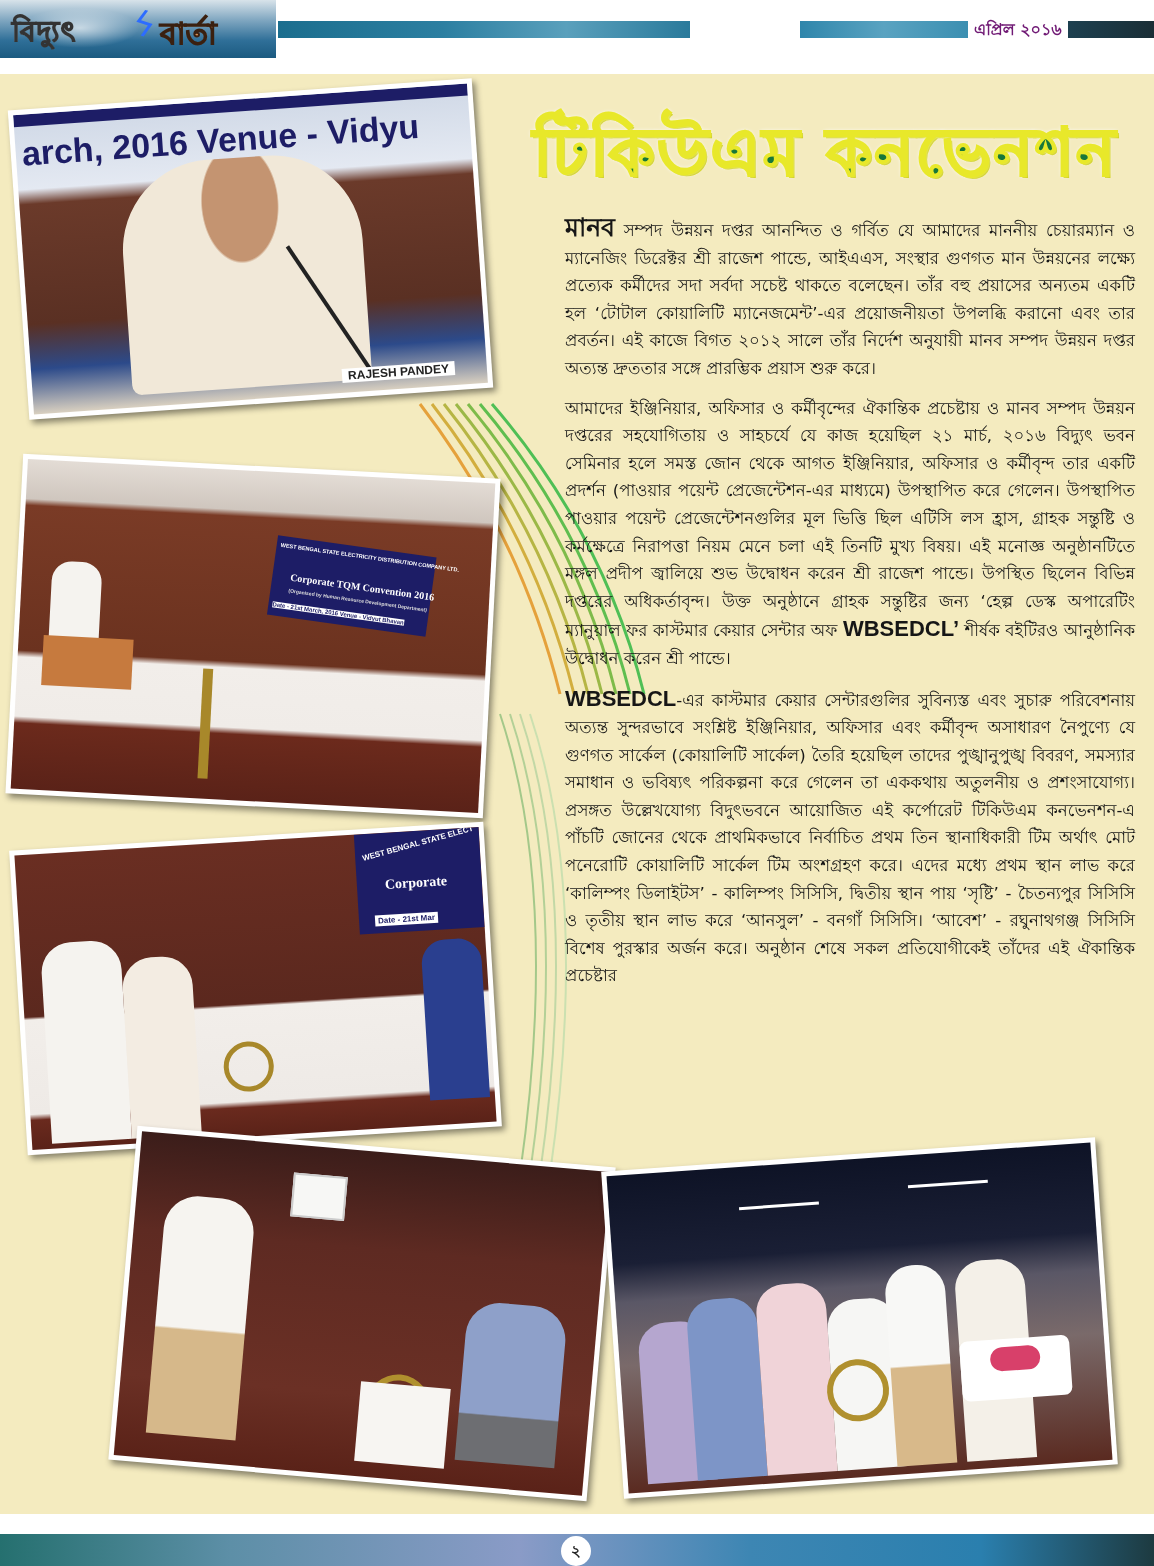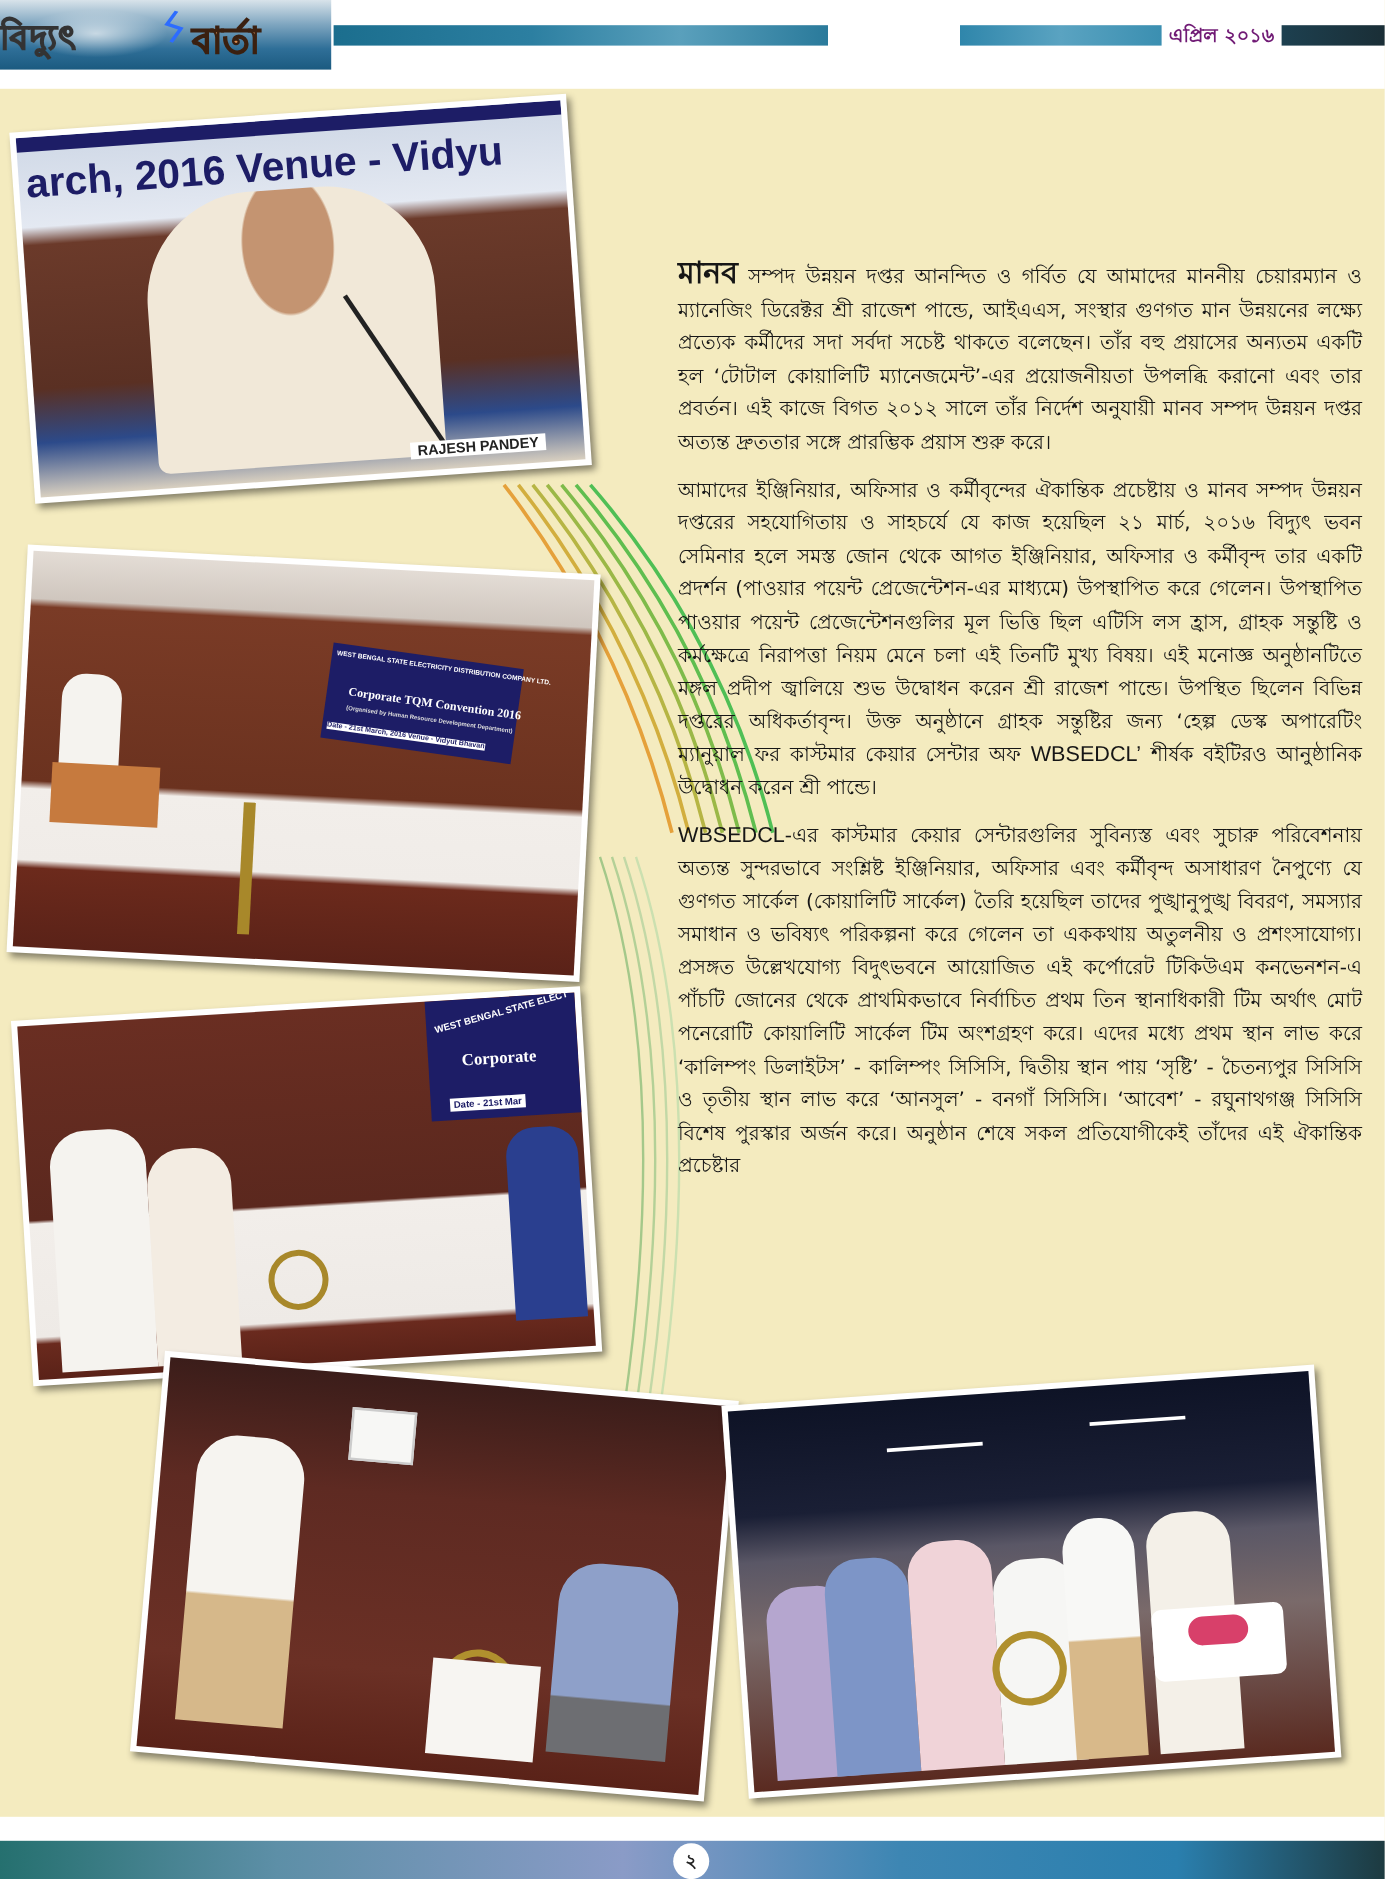--- a/index.html
+++ b/index.html
@@ -12,21 +12,21 @@
   .masthead {
     position: absolute; left: 0; top: 0; width: 276px; height: 58px;
     background: linear-gradient(180deg, #d8e3ea 0%, #7fa6c0 35%, #2f6f98 70%, #1b5a80 100%);
     overflow: hidden;
   }
   .masthead::before {
     content: ""; position: absolute; left: 20px; top: 8px; width: 120px; height: 40px;
     background: radial-gradient(ellipse at center, rgba(255,255,255,0.65) 0%, rgba(255,255,255,0) 70%);
   }
   .masthead-left {
-    position: absolute; left: 0; top: 10px; font-size: 28px; font-weight: bold;
+    position: absolute; left: 12px; top: 10px; font-size: 28px; font-weight: bold;
     color: #ffffff; -webkit-text-stroke: 1px #333; letter-spacing: 1px; text-align: right;
   }
   .bolt {
     position: absolute; left: 133px; top: 4px; font-size: 34px; color: #2d6cff;
     transform: rotate(18deg);
   }
   .masthead-right {
     position: absolute; left: 160px; top: 10px; font-size: 30px; font-weight: bold;
     color: #d98f55; font-family: Liberation Serif, serif; -webkit-text-stroke: 1px #3a2010;
   }
@@ -62,21 +62,21 @@
     text-shadow: 0 0 4px #ffffff, 2px 2px 0 #d0d016;
     letter-spacing: 2px;
   }
   .article {
     position: absolute; left: 565px; top: 140px; width: 570px;
     font-family: "DejaVu Sans", sans-serif; font-size: 16.6px; line-height: 27.6px;
     color: #161616; text-align: justify;
   }
   .article p { margin: 0 0 12px 0; }
   .lead-word { font-size: 25px; font-weight: bold; }
-  .latin-bold { font-family: "Liberation Sans", sans-serif; font-weight: normal; font-size: 18px; }
+  .latin-bold { font-family: "Liberation Sans", sans-serif; font-weight: bold; font-size: 22px; }
   
   .photo {
     position: absolute; background: #ffffff; padding: 5px;
     box-shadow: 3px 4px 6px rgba(0,0,0,0.45);
   }
   .photo .img { width: 100%; height: 100%; position: relative; overflow: hidden; }
   .banner-text {
     position: absolute; font-family: "Liberation Sans", sans-serif; font-weight: bold; color: #1d1d66;
     white-space: nowrap;
   }
@@ -114,20 +114,21 @@
       <path d="M 468 330 Q 576 460 616 620" stroke="#7ebb4a"></path>
       <path d="M 480 330 Q 590 460 630 620" stroke="#5fbe4f"></path>
       <path d="M 492 330 Q 604 460 644 620" stroke="#4fbf55"></path>
       <path d="M 500 640 Q 560 820 520 1100" stroke="#a4c88a" stroke-width="2"></path>
       <path d="M 510 640 Q 570 820 530 1100" stroke="#b3d097" stroke-width="2"></path>
       <path d="M 520 640 Q 580 820 540 1100" stroke="#c2d8a6" stroke-width="2"></path>
       <path d="M 530 640 Q 590 820 550 1100" stroke="#cbe0b0" stroke-width="2"></path>
     </g>
   </svg>
 
+  <div class="headline">টিকিউএম কনভেনশন</div>
 
   <div class="photo" style="left:18px; top:20px; width:455px; height:300px; transform: rotate(-4deg);">
     <div class="img" style="background: linear-gradient(180deg, #cfd8e6 0%, #e4e9f2 25%, #6b3a2a 30%, #5a3023 70%, #2c4a8a 85%, #d9d0c0 100%);">
       <div style="position:absolute; left:0; top:0; width:100%; height:12px; background:#1d1d66;"></div>
       <div class="banner-text" style="left:6px; top:20px; font-size:34px;">arch, 2016   Venue - Vidyu</div>
       <div style="position:absolute; left:100px; top:58px; width:240px; height:230px; background: radial-gradient(ellipse at 50% 20%, #c49471 0 22%, #f1e8d8 23% 100%); border-radius: 90px 90px 10px 10px;"></div>
       <div style="position:absolute; left:300px; top:140px; width:4px; height:150px; background:#222; transform: rotate(-30deg);"></div>
       <div class="banner-text" style="left:310px; top:276px; font-size:12px; color:#222; background:#fff; padding:0 6px;">RAJESH PANDEY</div>
     </div>
   </div>

